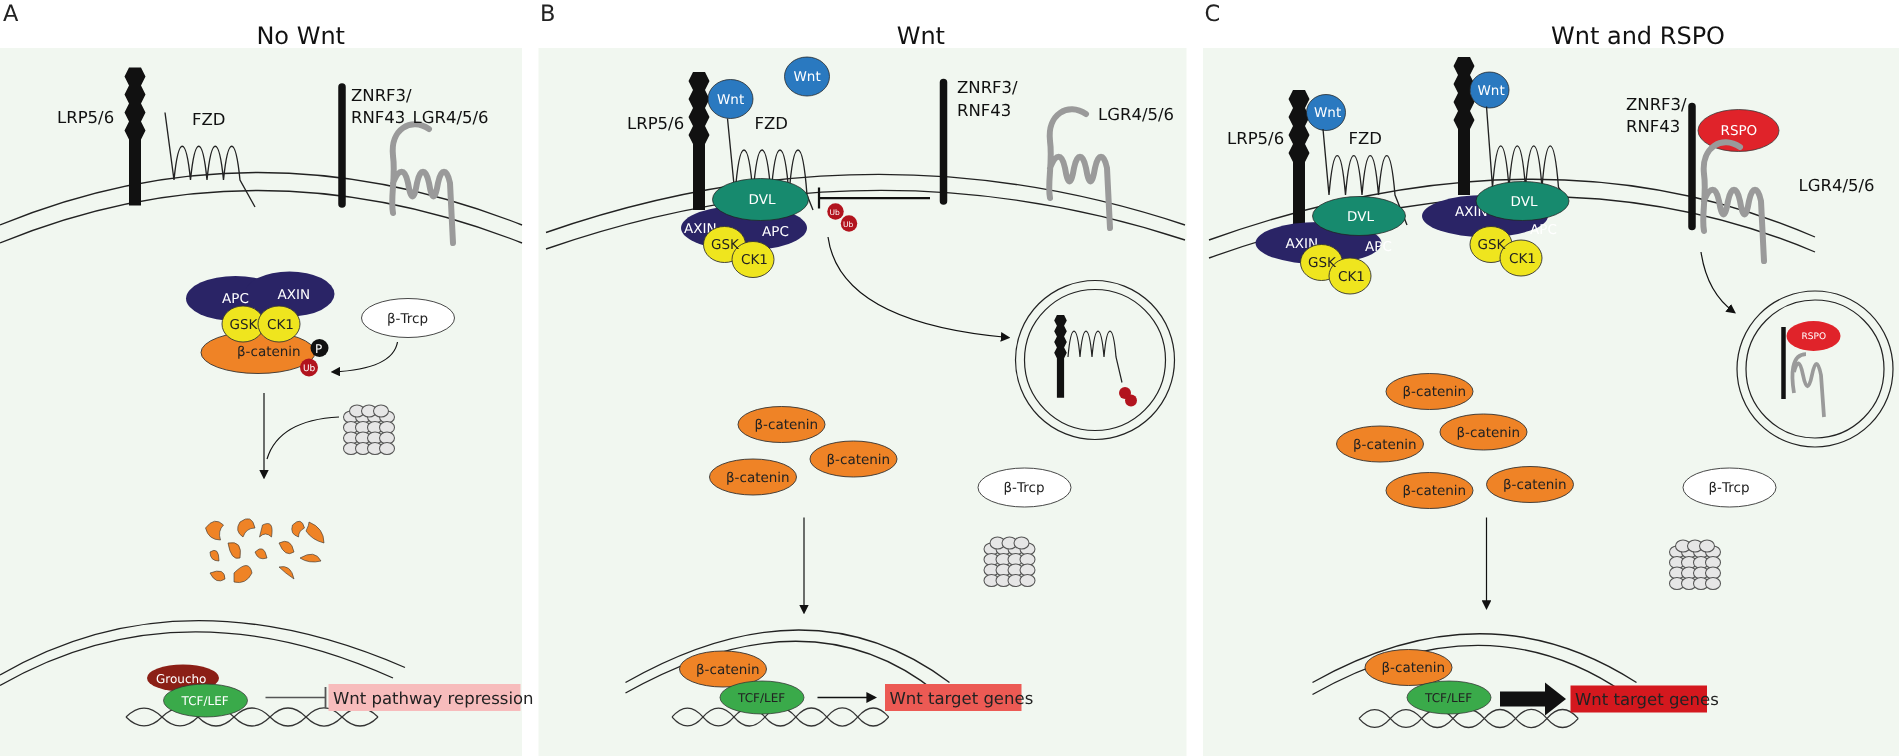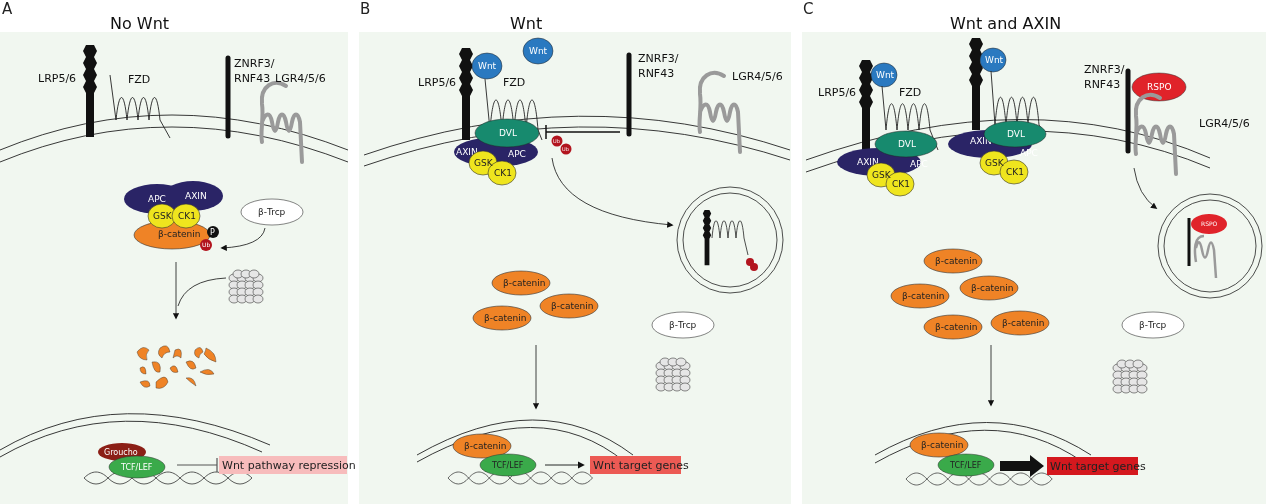--- a/index.html
+++ b/index.html
@@ -1,40 +1,40 @@
 <!DOCTYPE html>
 <html><head>
 <meta charset="utf-8">
 <style>
   html, body { margin:0; padding:0; background:#ffffff; }
   body { width:1266px; height:504px; position:relative; overflow:hidden;
          font-family:"DejaVu Sans", sans-serif; }
   .panel-letter { position:absolute; top:0; font-size:15px; color:#222; }
-  .panel-title { position:absolute; top:14px; font-size:16px; color:#111; text-align:left; }
+  .panel-title { position:absolute; top:14px; font-size:16px; color:#111; text-align:right; }
   .panel-bg { position:absolute; top:32px; height:472px; background:#f1f7f0; }
   svg.diagram { position:absolute; left:0; top:0; }
   svg text { font-family:"DejaVu Sans", sans-serif; }
   .lbl { font-size:11px; fill:#111; }
   .mlbl { font-size:9px; }
   .slbl { font-size:8px; }
 </style>
 </head>
 <body>
 
 <div class="panel-bg" style="left:0;width:348px;"></div>
 <div class="panel-bg" style="left:359px;width:432px;"></div>
 <div class="panel-bg" style="left:802px;width:464px;"></div>
 
 <div class="panel-letter" style="left:2px;">A</div>
 <div class="panel-letter" style="left:360px;">B</div>
 <div class="panel-letter" style="left:803px;">C</div>
 
 <div class="panel-title" style="left:110px;width:120px;">No Wnt</div>
 <div class="panel-title" style="left:510px;width:120px;">Wnt</div>
-<div class="panel-title" style="left:950px;width:200px;">Wnt and AXIN</div>
+<div class="panel-title" style="left:950px;width:200px;">Wnt and RSPO</div>
 
 <svg class="diagram" width="1266" height="504" viewBox="0 0 1266 504">
   <defs>
     <marker id="ah" markerWidth="8" markerHeight="8" refX="6" refY="4" orient="auto">
       <path d="M0,0 L8,4 L0,8 z" fill="#111"></path>
     </marker>
     <g id="proteasome">
       <g fill="#e6e6e6" stroke="#555" stroke-width="0.7">
         <ellipse cx="0" cy="0" rx="5" ry="4"></ellipse>
           <ellipse cx="8" cy="0" rx="5" ry="4"></ellipse>

